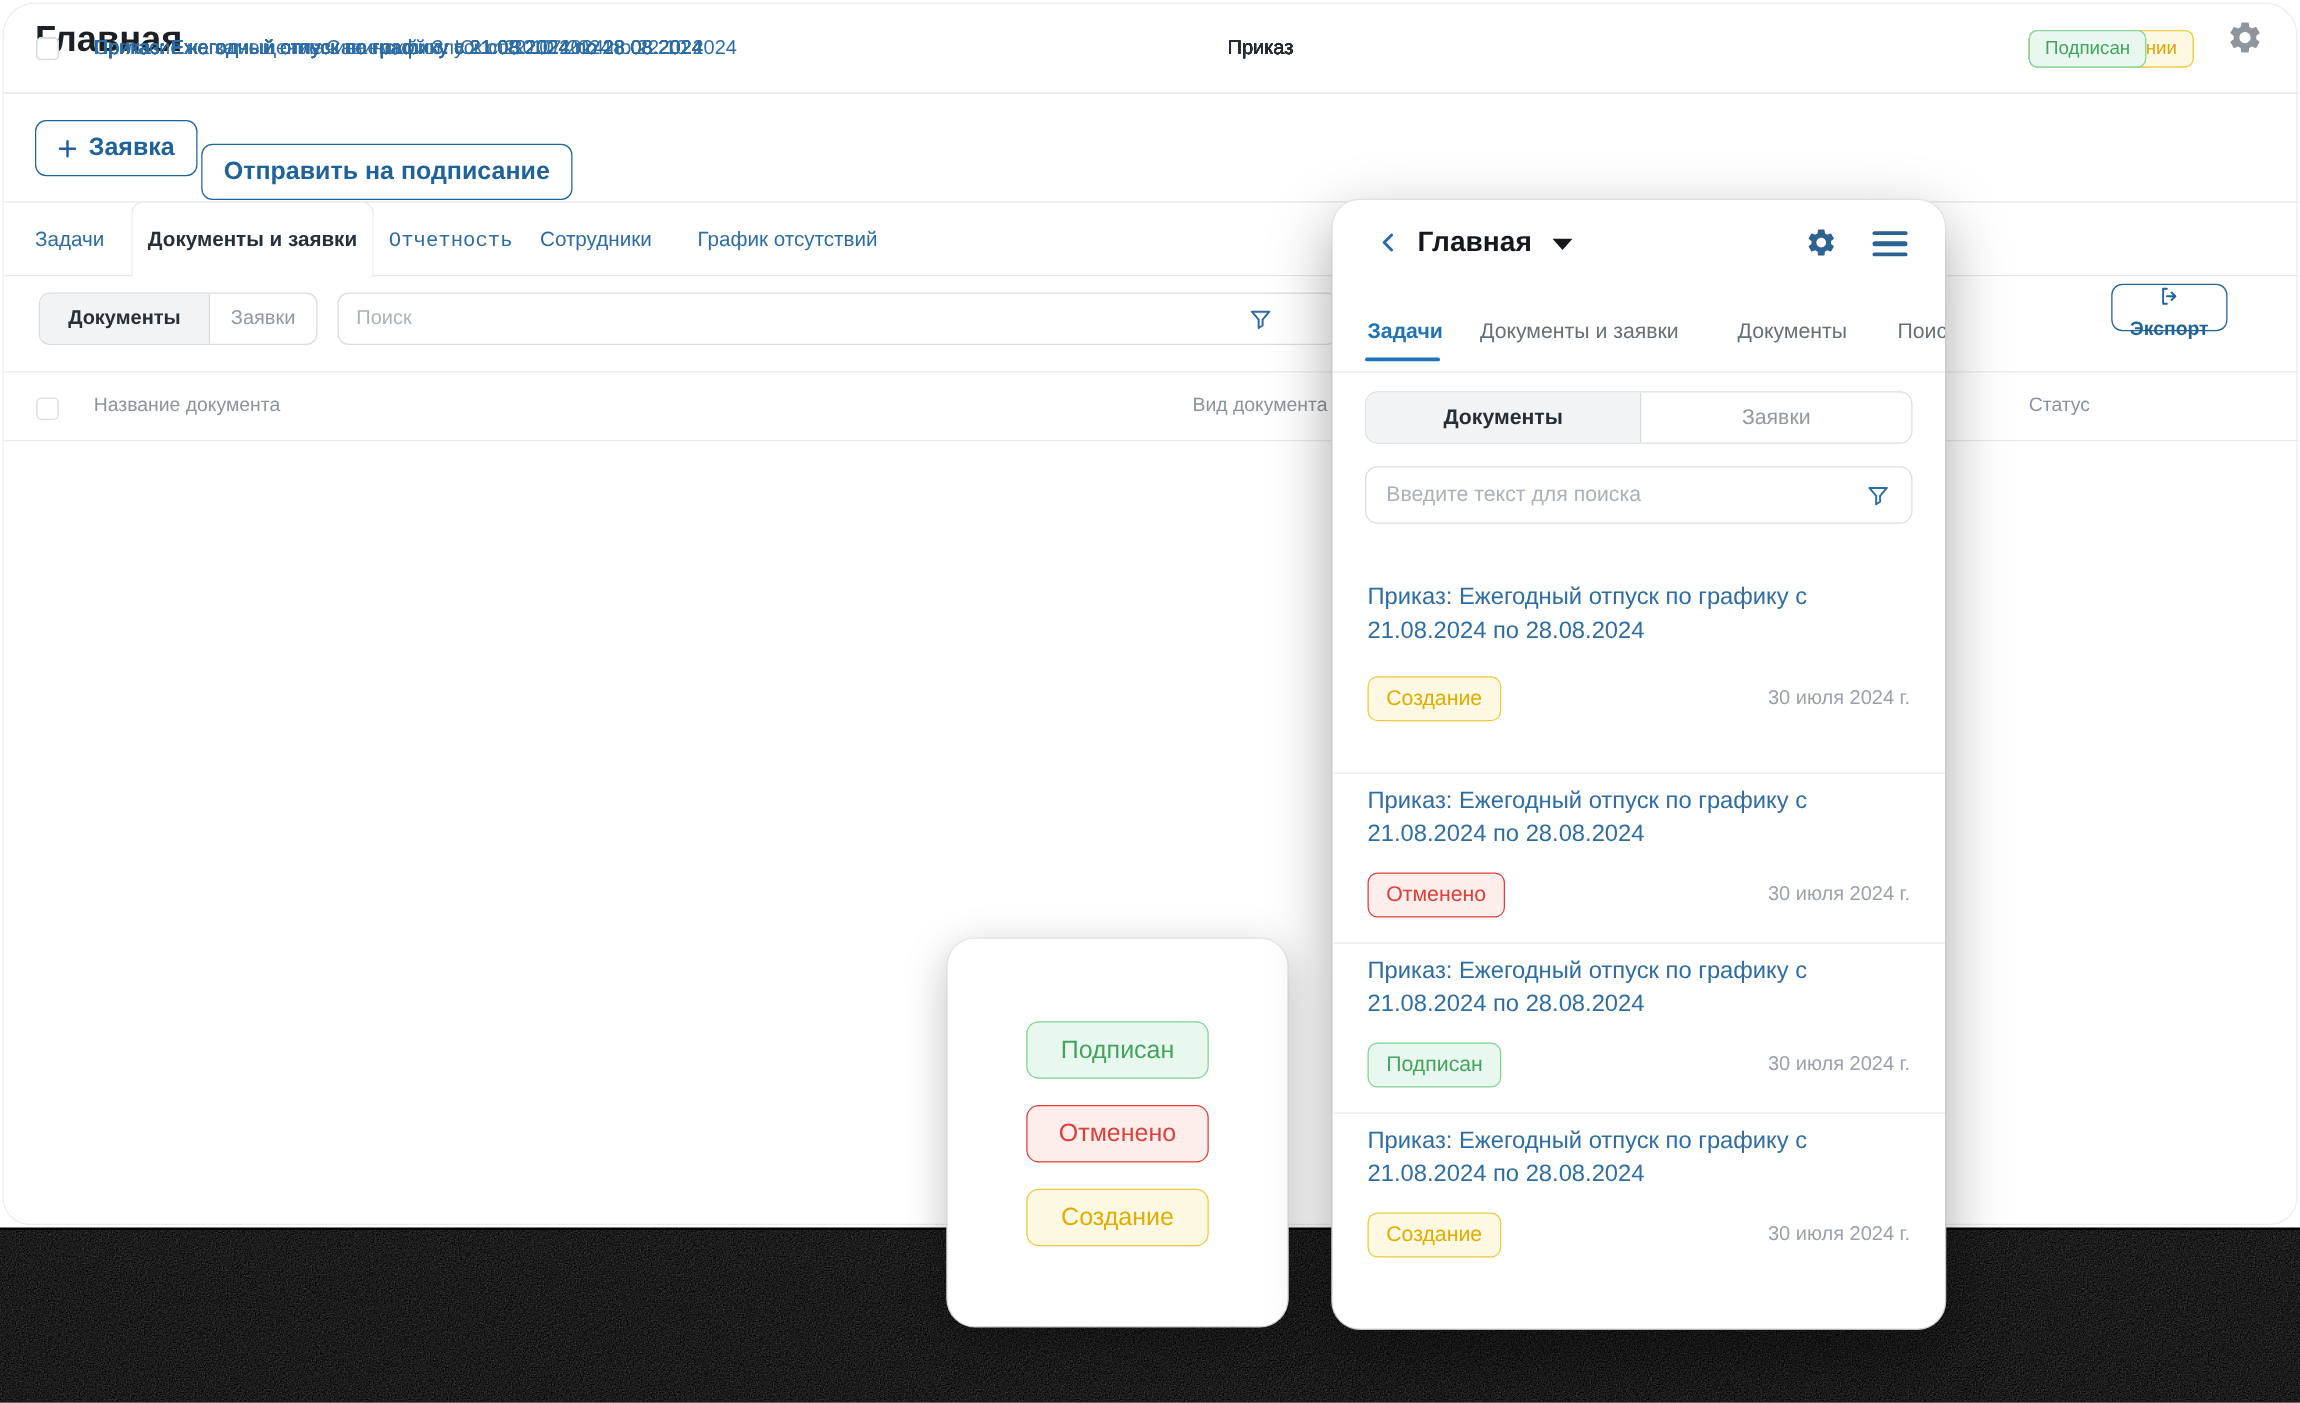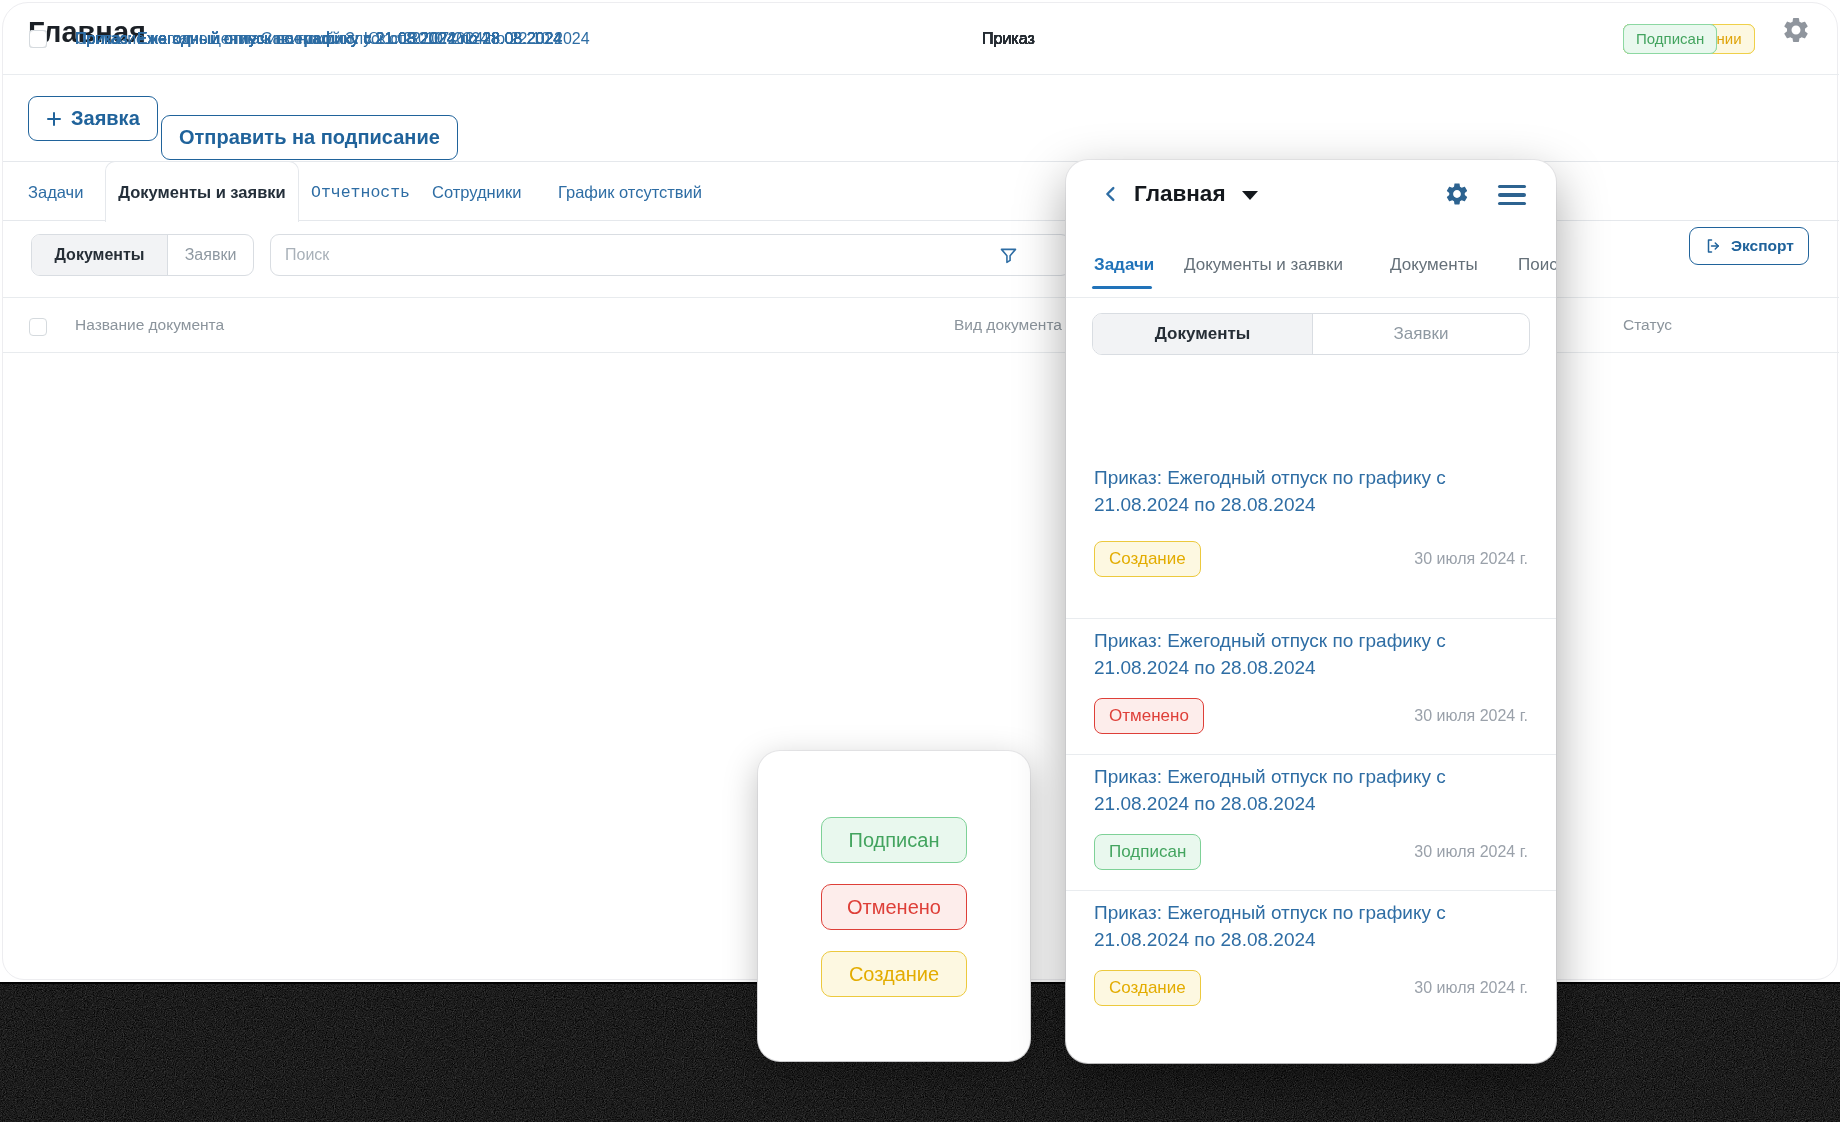--- a/index.html
+++ b/index.html
@@ -33,21 +33,21 @@
   .toggle{left:28px;top:231px;width:223px;height:42px;border:1px solid #d9dde2;border-radius:9px;
           display:flex;overflow:hidden;box-sizing:border-box;background:#fff;}
   .seg{display:flex;align-items:center;justify-content:center;font-size:16px;cursor:pointer;}
   .seg-on{width:135px;background:#f2f3f5;color:#262e36;font-weight:700;border-right:1px solid #d9dde2;}
   .seg-off{flex:1;color:#8f99a2;}
   .search{left:267px;top:231px;width:800px;height:42px;border:1px solid #d9dde2;border-radius:9px;box-sizing:border-box;background:#fff;}
   .search input{position:absolute;left:0;top:0;width:100%;height:100%;border:none;outline:none;background:transparent;
           padding:0 52px 0 14px;font-size:16px;color:#30363c;font-family:"Liberation Sans",sans-serif;box-sizing:border-box;}
   .search input::placeholder{color:#a9b1b9;opacity:1;}
   .funnel{position:absolute;right:50px;top:10px;width:21px;height:21px;color:#2e6da4;cursor:pointer;}
-  .btn-export{left:1686px;top:224px;height:38px;font-size:15.5px;padding:0 14px;}
+  .btn-export{left:1686px;top:224px;height:38px;font-size:15.5px;padding:0 14px;flex-direction:column;}
 
   
   .tline{left:0;width:1836px;height:1px;background:#e8ebee;}
   .chk{width:18px;height:18px;border:1.5px solid #d5dade;border-radius:4px;background:#fff;box-sizing:border-box;cursor:pointer;}
   .thead-label{top:313px;font-size:15.5px;color:#8b949c;white-space:nowrap;}
   .trow{position:absolute;left:0;width:1836px;height:72px;border-bottom:1px solid #e9ecef;box-sizing:border-box;}
   .trow:nth-of-type(1){top:350px;} .trow:nth-of-type(2){top:422px;} .trow:nth-of-type(3){top:494px;}
   .trow:nth-of-type(4){top:566px;} .trow:nth-of-type(5){top:638px;} .trow:nth-of-type(6){top:710px;}
   .trow:nth-of-type(7){top:782px;} .trow:nth-of-type(8){top:854px;}
   .trow .chk{position:absolute;left:26px;top:27px;}
@@ -264,20 +264,26 @@
     <div class="m-tab" style="left:118px;">Документы и заявки</div>
     <div class="m-tab" style="left:324px;">Документы</div>
     <div class="m-tab" style="left:452px;">Поиск</div>
     <div class="abs m-underline"></div>
     <div class="abs m-div"></div>
 
     <div class="abs m-toggle">
       <div class="seg seg-on">Документы</div>
       <div class="seg seg-off">Заявки</div>
     </div>
+    <div class="abs m-search">
+      <input type="text" placeholder="Введите текст для поиска" style="">
+      <span class="funnel"><svg width="21" height="21">
+            <use href="#i-funnel"></use>
+          </svg></span>
+    </div>
 
     <div class="m-list">
       <div class="m-item">
         <div class="m-item-title">Приказ: Ежегодный отпуск по графику с 21.08.2024 по 28.08.2024</div>
         <div class="m-item-row">
           <span class="m-badge y">Создание</span>
           <span class="m-date">30 июля 2024 г.</span>
         </div>
       </div>
       <div class="m-item">

